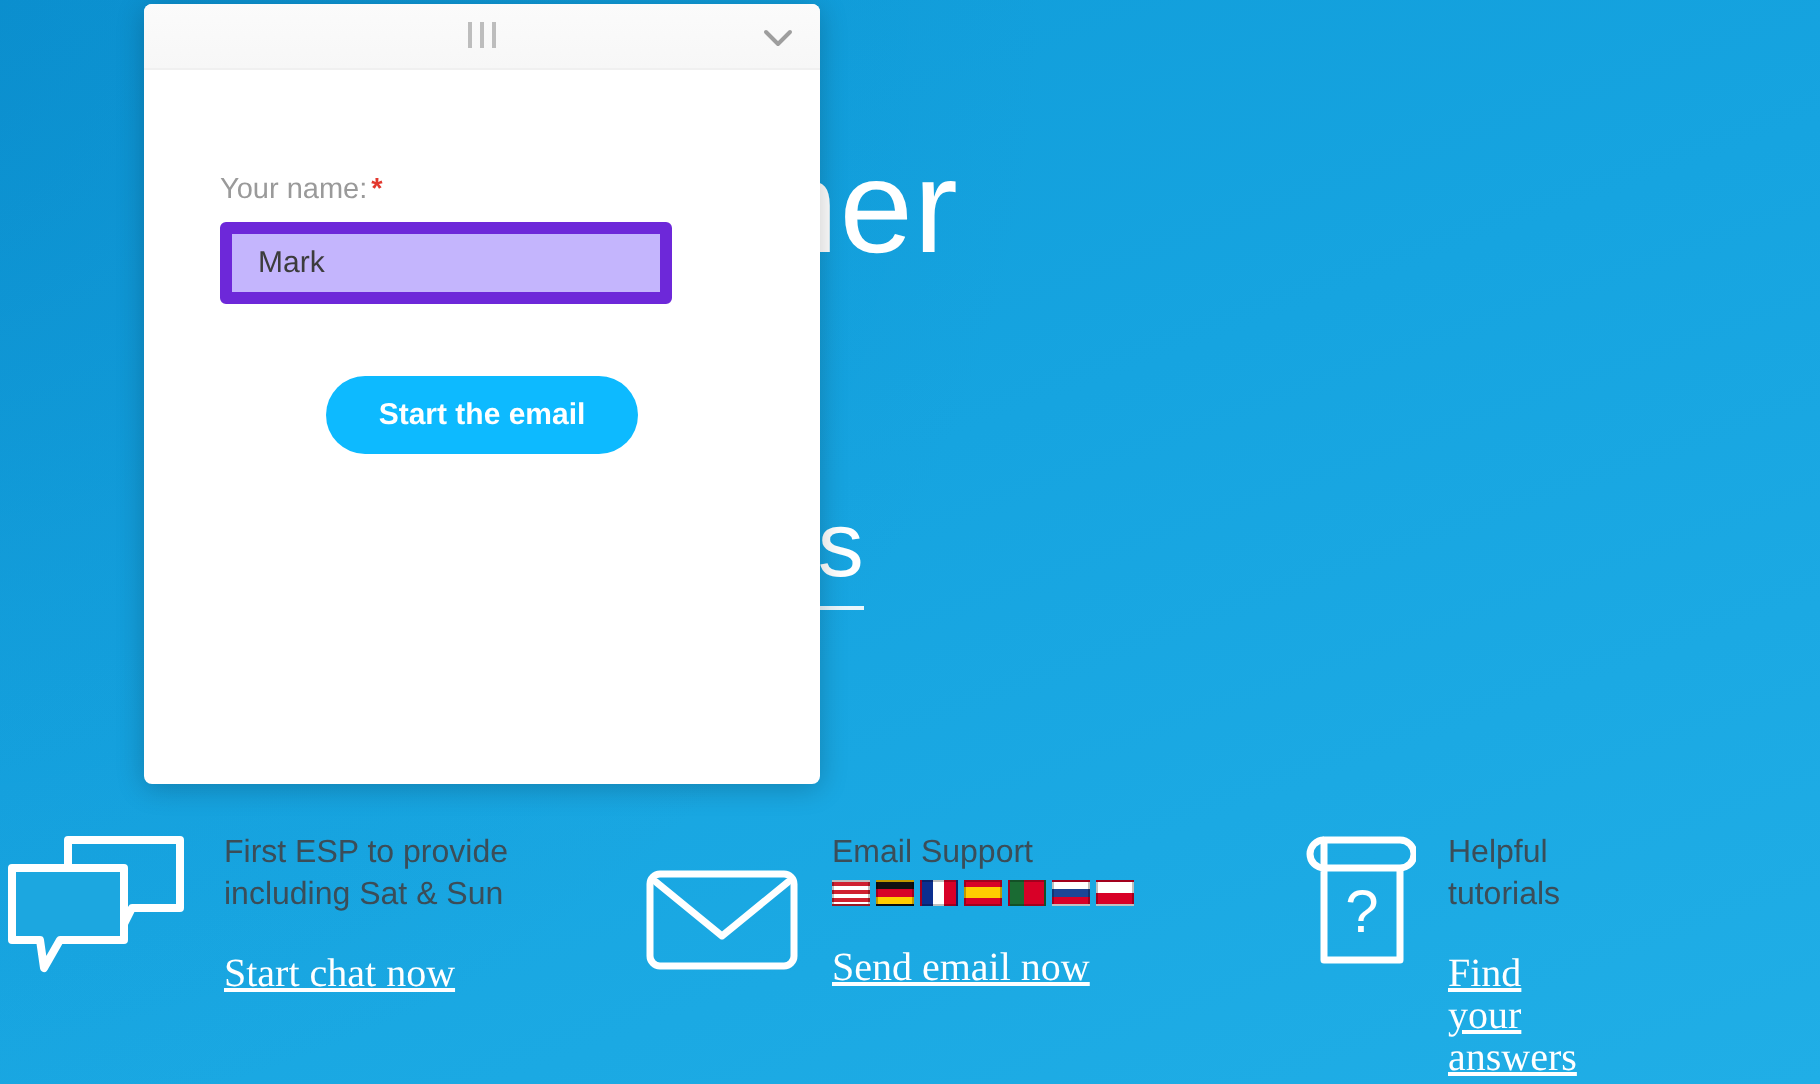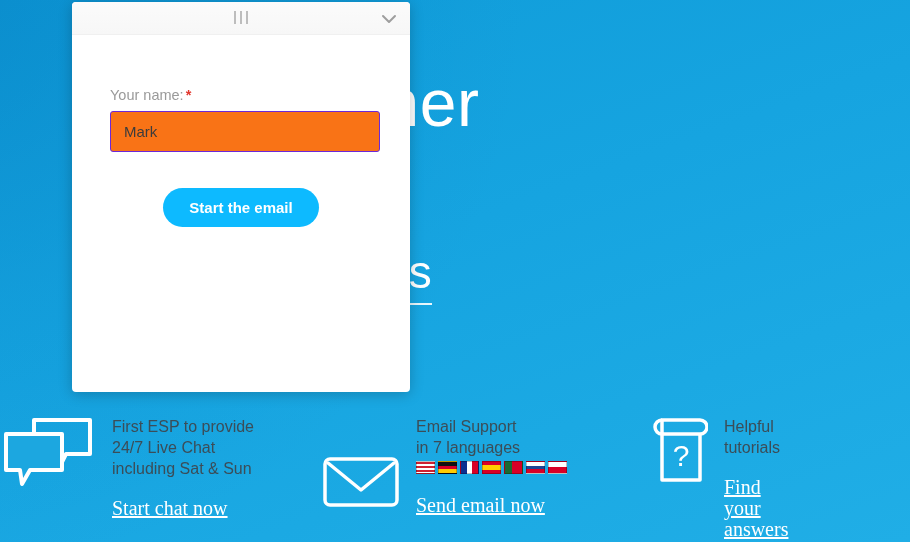--- a/index.html
+++ b/index.html
@@ -105,28 +105,28 @@
     margin-bottom: 8px;
   }
   .field-label .req {
     color: #e2382e;
     font-weight: 700;
     margin-left: 2px;
   }
   .text-input {
     display: block;
     box-sizing: border-box;
-    width: 270px;
+    width: 226px;
     height: 41px;
     padding: 0 13px;
     font-family: "Liberation Sans", sans-serif;
     font-size: 15px;
     color: #3c3c3c;
-    background: #f97316;
-    border: 1px solid #6d28d9;
+    background: #c4b5fd;
+    border: 6px solid #6d28d9;
     border-radius: 3px;
     outline: none;
   }
   .field-group { margin-bottom: 22px; }
 
   .start-chat-btn {
     display: block;
     margin: 36px auto 0 auto;
     padding: 0 26px;
     height: 39px;
@@ -208,36 +208,34 @@
 
     <div class="feature" id="feature-chat">
       <div class="feature-icon">
         <svg width="96" height="72" viewBox="0 0 96 72">
           <path d="M34 4 H90 V38 H66 L60 50 L58 38 H34 Z" fill="none" stroke="#ffffff" stroke-width="4" stroke-linejoin="round"></path>
           <path d="M6 18 H62 V54 H30 L22 68 L20 54 H6 Z" fill="#1ca7e0" stroke="#ffffff" stroke-width="4" stroke-linejoin="round"></path>
         </svg>
       </div>
       <div>
         <div class="feature-text">First ESP to provide</div>
-        <div class="feature-text">24/7 Live Chat</div>
         <div class="feature-text">including Sat &amp; Sun</div>
         <span class="feature-link">Start chat now</span>
       </div>
     </div>
 
     <div class="feature" id="feature-email">
       <div class="feature-icon">
         <svg width="78" height="60" viewBox="0 0 78 60">
           <rect x="3" y="7" width="72" height="46" rx="5" fill="none" stroke="#ffffff" stroke-width="3.5"></rect>
           <path d="M6 11 L39 38 L72 11" fill="none" stroke="#ffffff" stroke-width="3.5" stroke-linecap="round" stroke-linejoin="round"></path>
         </svg>
       </div>
       <div>
         <div class="feature-text">Email Support</div>
-        <div class="feature-text">in 7 languages</div>
         <div class="flags">
           <span class="flag" style="background:repeating-linear-gradient(#cf2030 0 2px,#ffffff 2px 4px);"></span>
           <span class="flag" style="background:linear-gradient(#111 0 33%,#d80027 33% 66%,#ffcc00 66% 100%);"></span>
           <span class="flag" style="background:linear-gradient(90deg,#0b2f8f 0 33%,#ffffff 33% 66%,#d80027 66% 100%);"></span>
           <span class="flag" style="background:linear-gradient(#d80027 0 25%,#ffcc00 25% 75%,#d80027 75% 100%);"></span>
           <span class="flag" style="background:linear-gradient(90deg,#1a6b33 0 40%,#d80027 40% 100%);"></span>
           <span class="flag" style="background:linear-gradient(#ffffff 0 33%,#1b4696 33% 66%,#d80027 66% 100%);"></span>
           <span class="flag" style="background:linear-gradient(#ffffff 0 50%,#d80027 50% 100%);"></span>
         </div>
         <span class="feature-link">Send email now</span>

